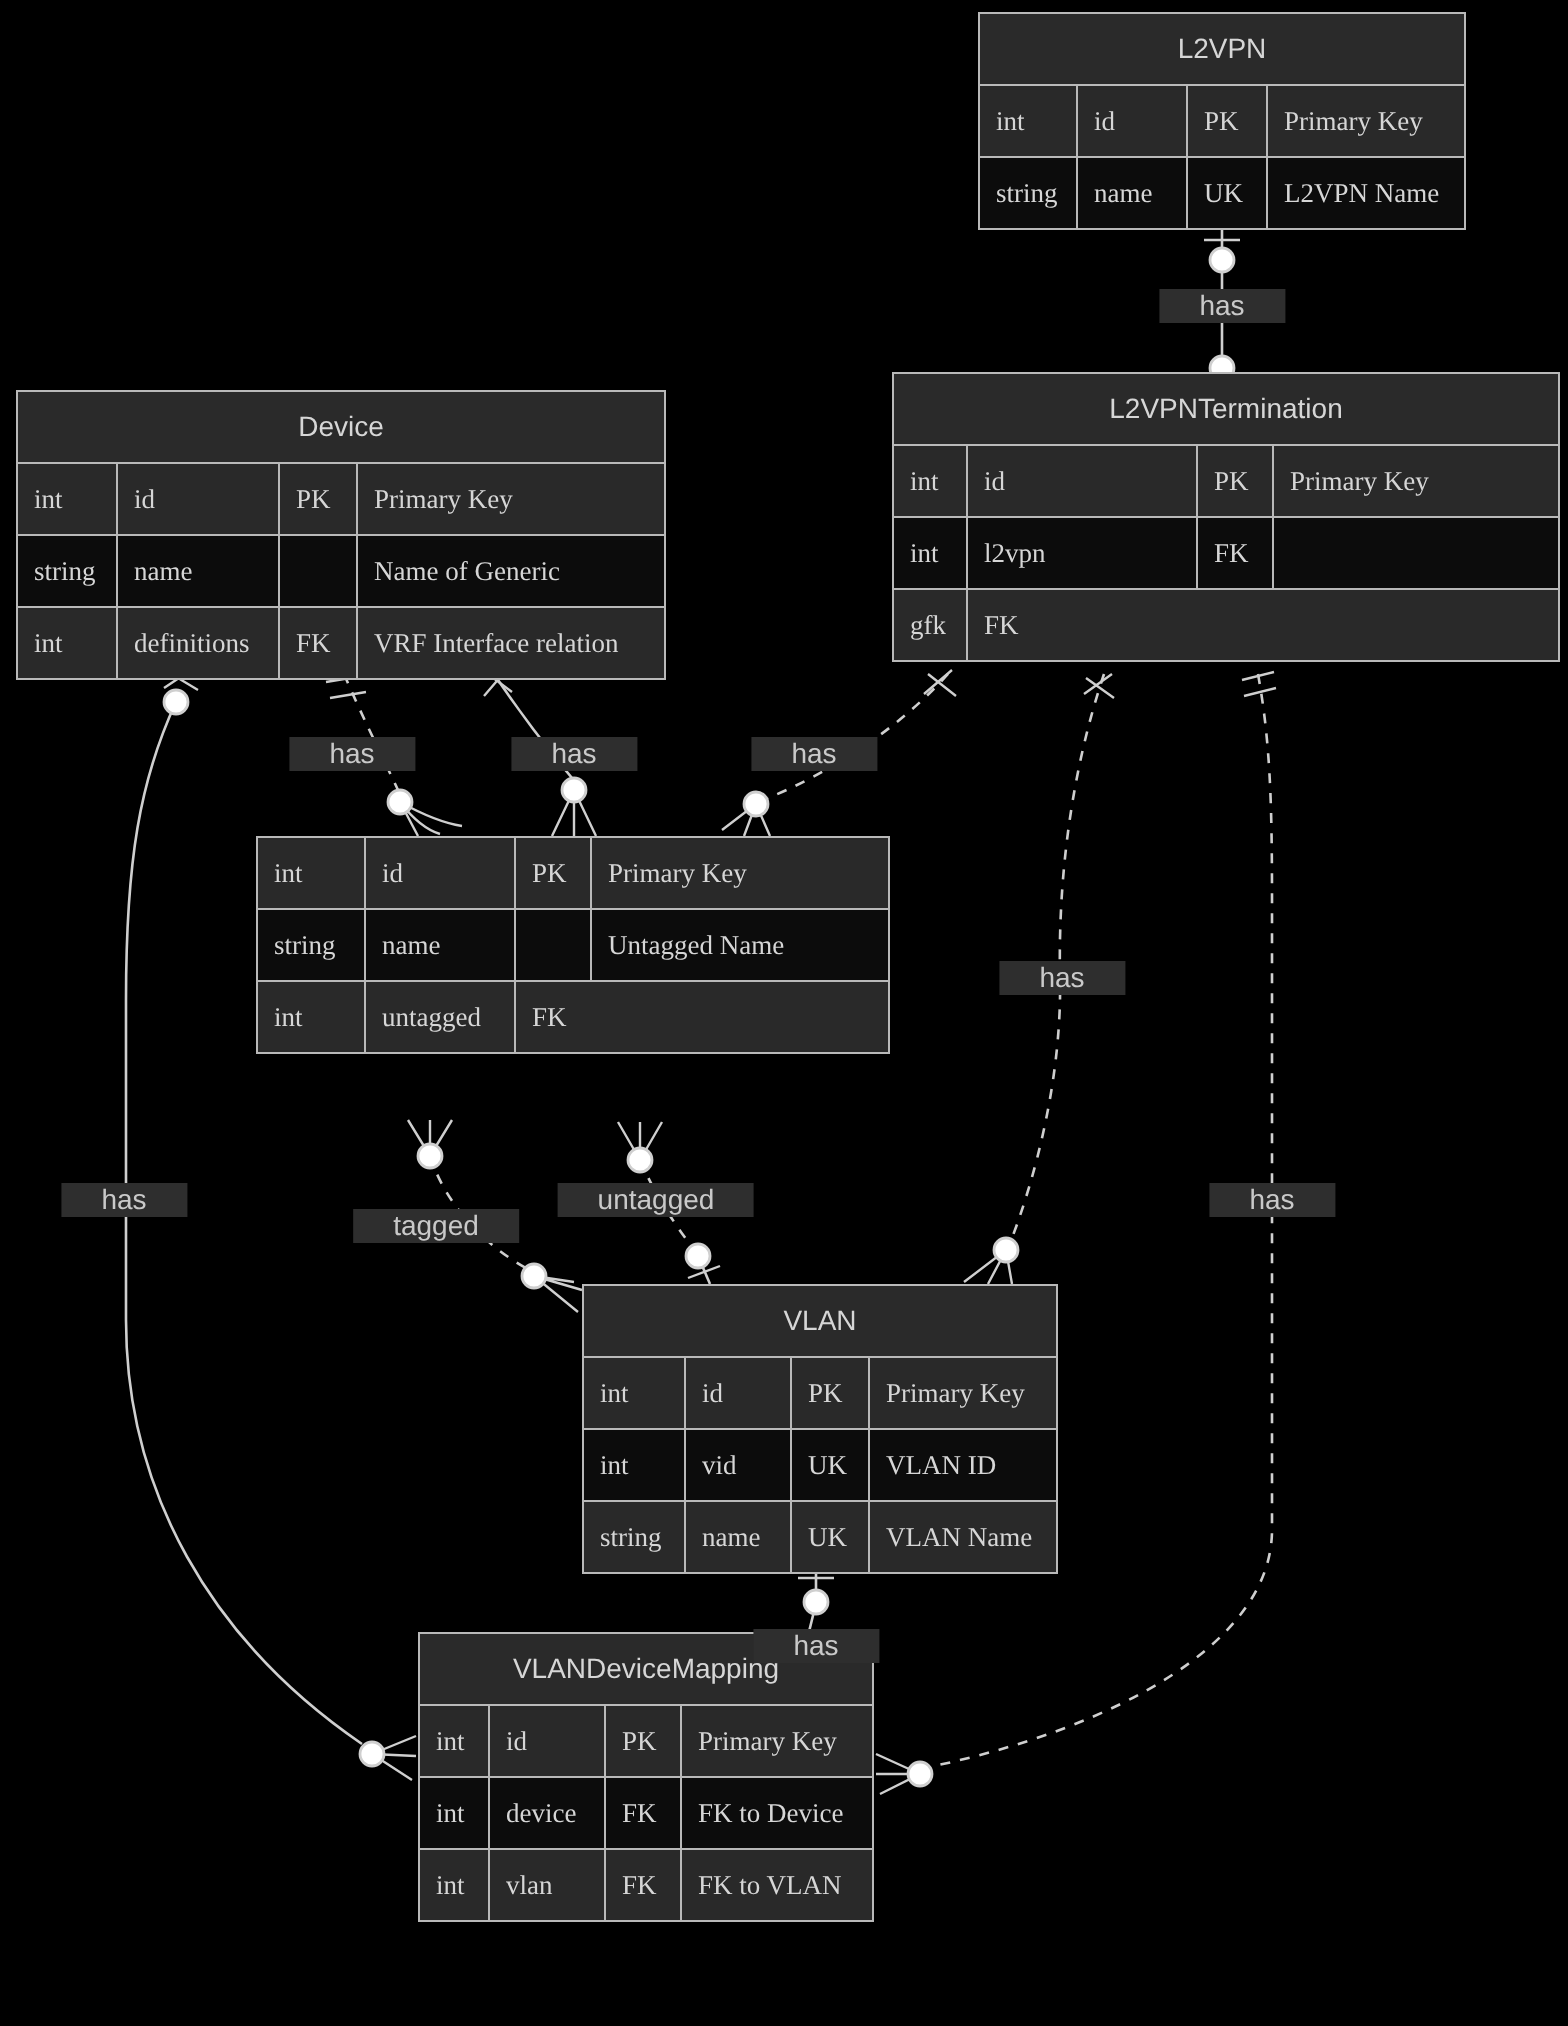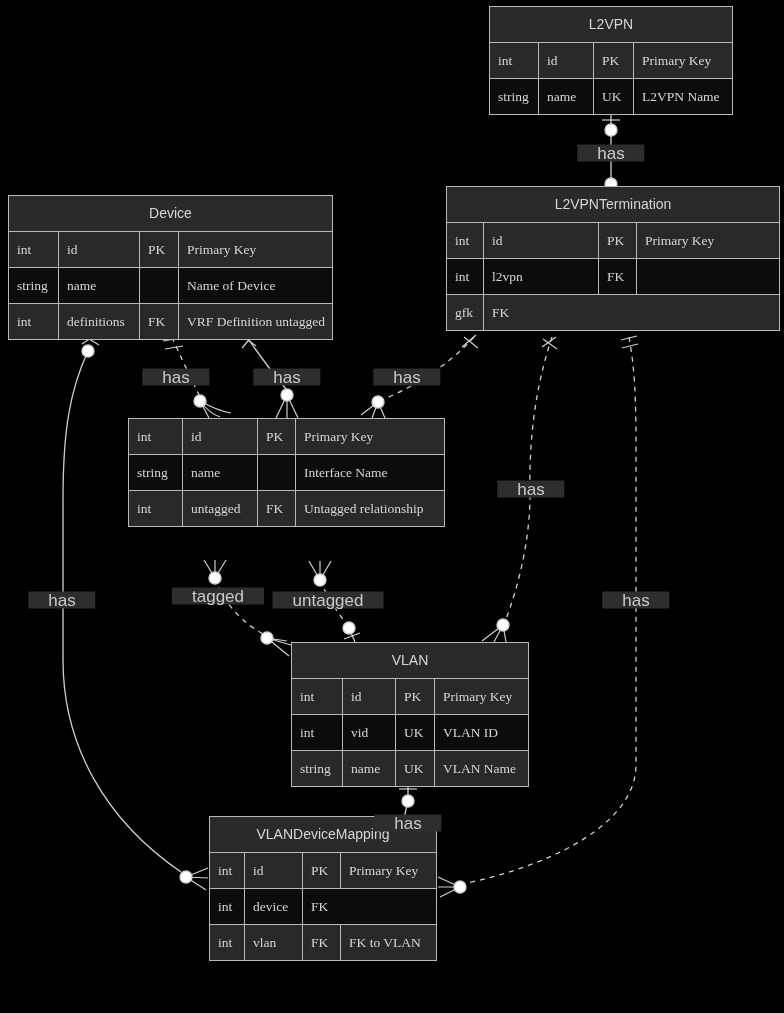--- a/index.html
+++ b/index.html
@@ -28,21 +28,21 @@
   .etitle{height:35px;line-height:35px;text-align:center;background:var(--table-header-bg);
     color:var(--text);font-size:14px;border-bottom:1px solid var(--border);}
   .erow{display:grid;grid-template-columns:var(--cols);height:35px;border-bottom:1px solid var(--border);font-family:Liberation Serif, serif;}
   .erow:last-child{border-bottom:none;}
   .erow.shade{background:var(--row-odd-bg);}
   .erow.dark{background:var(--row-even-bg);}
   .cell{padding-left:8px;line-height:35px;font-size:13.5px;color:var(--text);
     border-right:1px solid var(--border);overflow:hidden;white-space:nowrap;}
   .cell:last-child{border-right:none;}
   .elabel{position:absolute;transform:translate(-50%,-50%);background:var(--label-bg);
-    color:var(--label-text);font-size:17px;line-height:15px;padding:1px 20px;white-space:nowrap;}
+    color:var(--label-text);font-size:14px;line-height:15px;padding:1px 20px;white-space:nowrap;}
 </style>
 </head>
 <body>
 
 <div class="canvas">
 
   <svg class="edges" width="784" height="1013" viewBox="0 0 784 1013">
 
     <g>
       <path class="edge" d="M611 112 L611 196"></path>
@@ -142,27 +142,27 @@
     <div class="erow shade">
       <div class="cell">int</div>
       <div class="cell">id</div>
       <div class="cell">PK</div>
       <div class="cell">Primary Key</div>
     </div>
     <div class="erow dark">
       <div class="cell">string</div>
       <div class="cell">name</div>
       <div class="cell"></div>
-      <div class="cell">Name of Device</div>
+      <div class="cell">Name of Generic</div>
     </div>
     <div class="erow shade">
       <div class="cell">int</div>
       <div class="cell">definitions</div>
       <div class="cell">FK</div>
-      <div class="cell">VRF Definition untagged</div>
+      <div class="cell">VRF Interface relation</div>
     </div>
   </div>
 
   <div class="entity" style="left:446px;top:186px;width:334px;--cols:37px 115px 38px 1fr">
     <div class="etitle">L2VPNTermination</div>
     <div class="erow shade">
       <div class="cell">int</div>
       <div class="cell">id</div>
       <div class="cell">PK</div>
       <div class="cell">Primary Key</div>
@@ -183,27 +183,26 @@
     <div class="erow shade">
       <div class="cell">int</div>
       <div class="cell">id</div>
       <div class="cell">PK</div>
       <div class="cell">Primary Key</div>
     </div>
     <div class="erow dark">
       <div class="cell">string</div>
       <div class="cell">name</div>
       <div class="cell"></div>
-      <div class="cell">Interface Name</div>
+      <div class="cell">Untagged Name</div>
     </div>
     <div class="erow shade">
       <div class="cell">int</div>
       <div class="cell">untagged</div>
       <div class="cell">FK</div>
-      <div class="cell">Untagged relationship</div>
     </div>
   </div>
 
   <div class="entity" style="left:291px;top:642px;width:238px;--cols:51px 53px 39px 1fr">
     <div class="etitle">VLAN</div>
     <div class="erow shade">
       <div class="cell">int</div>
       <div class="cell">id</div>
       <div class="cell">PK</div>
       <div class="cell">Primary Key</div>
@@ -227,33 +226,34 @@
     <div class="erow shade">
       <div class="cell">int</div>
       <div class="cell">id</div>
       <div class="cell">PK</div>
       <div class="cell">Primary Key</div>
     </div>
     <div class="erow dark">
       <div class="cell">int</div>
       <div class="cell">device</div>
       <div class="cell">FK</div>
+      <div class="cell">FK to Device</div>
     </div>
     <div class="erow shade">
       <div class="cell">int</div>
       <div class="cell">vlan</div>
       <div class="cell">FK</div>
       <div class="cell">FK to VLAN</div>
     </div>
   </div>
 
   <div class="elabel" style="left:611px;top:153px">has</div>
   <div class="elabel" style="left:176px;top:377px">has</div>
   <div class="elabel" style="left:287px;top:377px">has</div>
   <div class="elabel" style="left:407px;top:377px">has</div>
   <div class="elabel" style="left:531px;top:489px">has</div>
   <div class="elabel" style="left:62px;top:600px">has</div>
   <div class="elabel" style="left:636px;top:600px">has</div>
-  <div class="elabel" style="left:218px;top:596px">tagged</div>
+  <div class="elabel" style="left:218px;top:613px">tagged</div>
   <div class="elabel" style="left:328px;top:600px">untagged</div>
   <div class="elabel" style="left:408px;top:823px">has</div>
 
 </div>
 
 </body></html>

